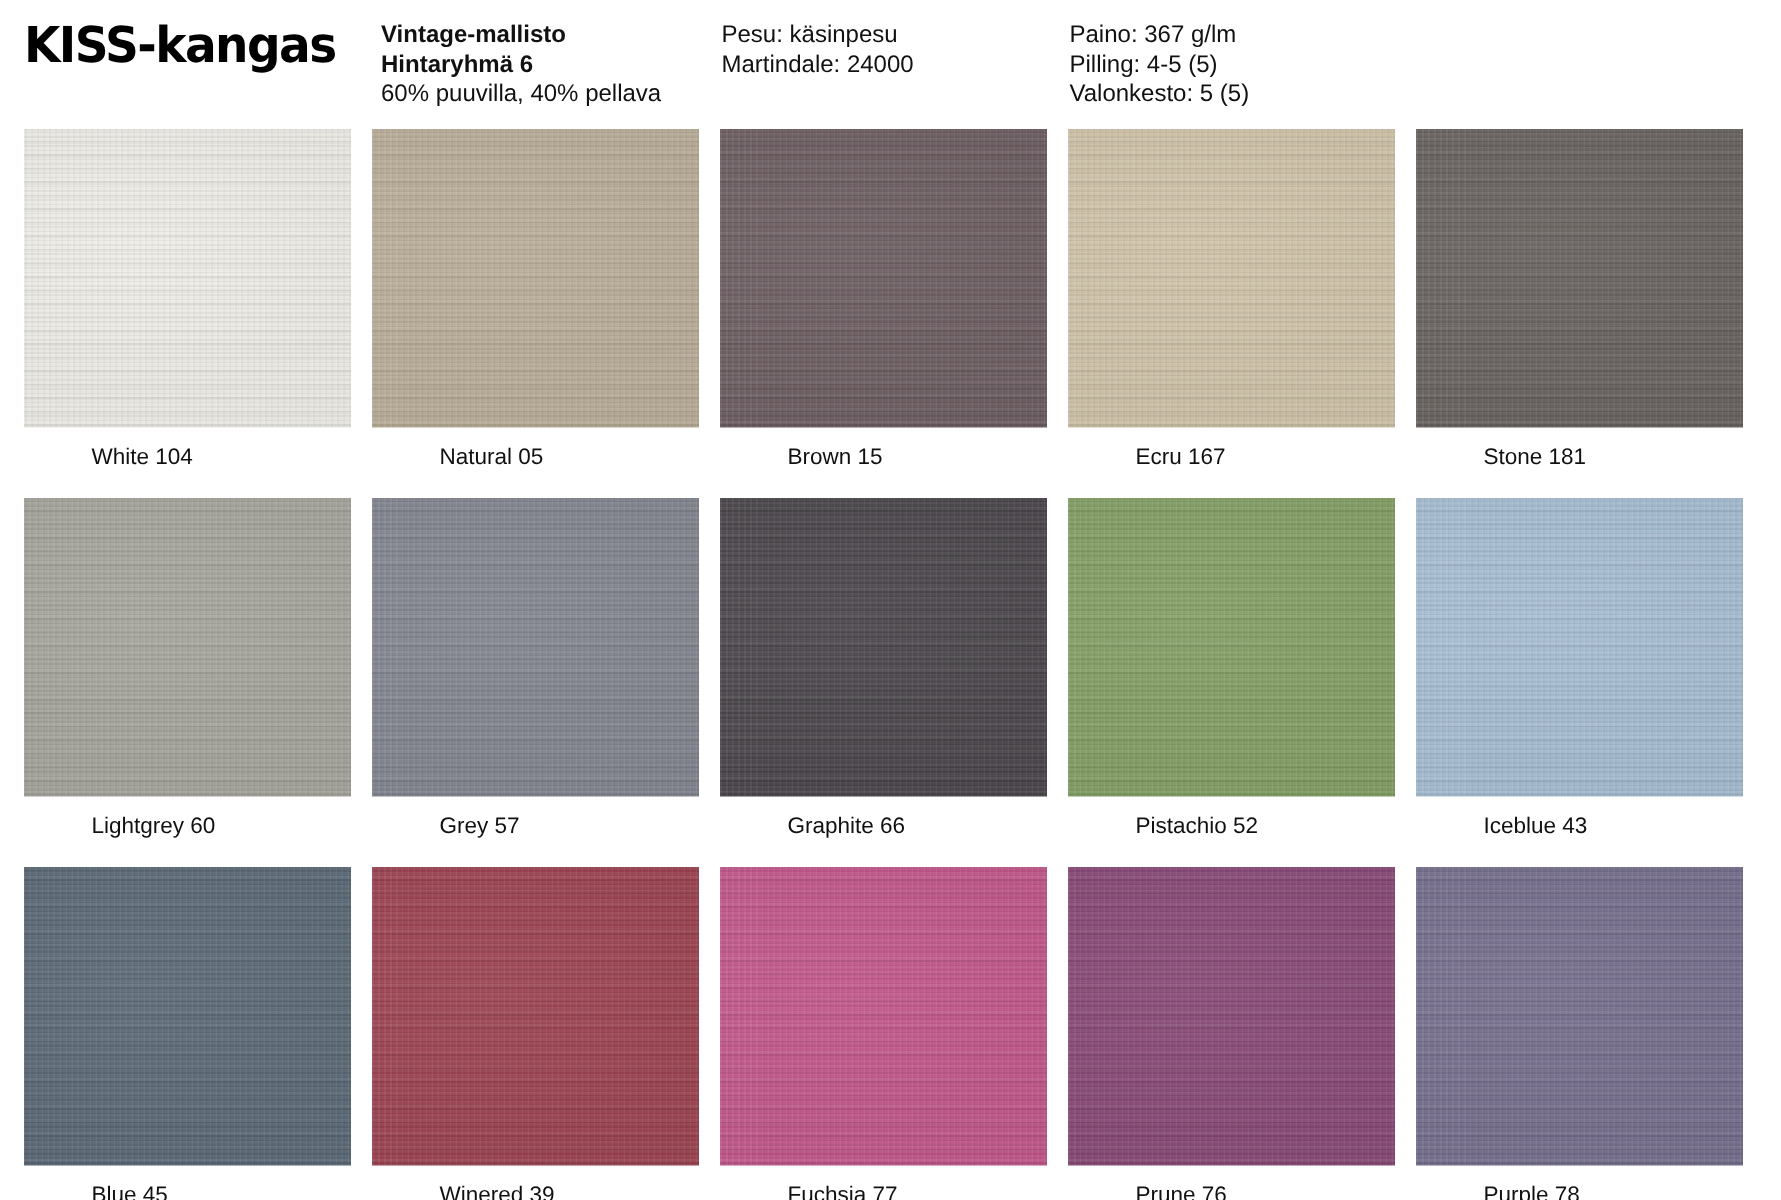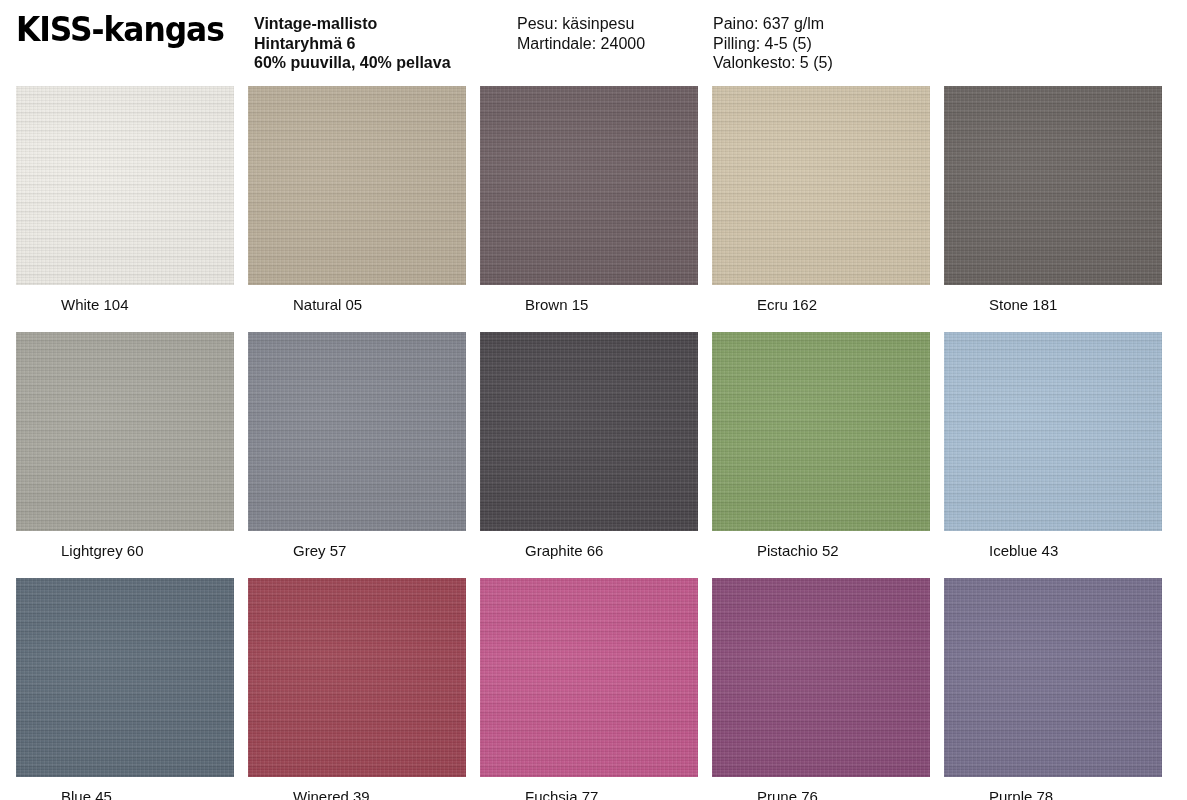--- a/index.html
+++ b/index.html
@@ -44,25 +44,25 @@
   .spec-col {
     position: absolute;
     top: 14px;
     font-size: 16px;
     font-weight: bold;
     line-height: 19.5px;
     color: #111111;
     white-space: nowrap;
   }
   .spec-col.col-a { left: 254px; }
-  .spec-col.col-b { left: 481px; font-weight: normal; margin-left: 36px; }
+  .spec-col.col-b { left: 481px; font-weight: normal; }
   .spec-col.col-c { left: 713px; font-weight: normal; }
   .spec-col .spec-line { display: block; }
   .spec-col.col-a .spec-line { font-weight: bold; }
-  .spec-col.col-a .spec-line.thin { font-weight: bold; text-align: right; }
+  .spec-col.col-a .spec-line.thin { font-weight: normal; text-align: right; }
 
   
   .grid {
     position: absolute;
     left: 16px;
     top: 86px;
     width: 1149px;
     display: grid;
     grid-template-columns: repeat(5, 218px);
     grid-column-gap: 14px;
@@ -139,42 +139,42 @@
     <span class="spec-line">Hintaryhmä 6</span>
     <span class="spec-line thin">60% puuvilla, 40% pellava</span>
   </div>
 
   <div class="spec-col col-b">
     <span class="spec-line">Pesu: käsinpesu</span>
     <span class="spec-line">Martindale: 24000</span>
   </div>
 
   <div class="spec-col col-c">
-    <span class="spec-line">Paino: 637 g/lm</span>
+    <span class="spec-line">Paino: 367 g/lm</span>
     <span class="spec-line">Pilling: 4-5 (5)</span>
     <span class="spec-line">Valonkesto: 5 (5)</span>
   </div>
 </div>
 
 <div class="grid" id="swatch-grid">
     <div class="cell">
       <div class="swatch" style="background-color: rgb(241, 239, 233);"></div>
       <div class="swatch-label">White 104</div>
     </div>
     <div class="cell">
       <div class="swatch" style="background-color: rgb(188, 176, 155);"></div>
       <div class="swatch-label">Natural 05</div>
     </div>
     <div class="cell">
       <div class="swatch" style="background-color: rgb(110, 95, 99);"></div>
       <div class="swatch-label">Brown 15</div>
     </div>
     <div class="cell">
       <div class="swatch" style="background-color: rgb(210, 197, 171);"></div>
-      <div class="swatch-label">Ecru 162</div>
+      <div class="swatch-label">Ecru 167</div>
     </div>
     <div class="cell">
       <div class="swatch" style="background-color: rgb(106, 100, 97);"></div>
       <div class="swatch-label">Stone 181</div>
     </div>
     <div class="cell">
       <div class="swatch" style="background-color: rgb(168, 167, 158);"></div>
       <div class="swatch-label">Lightgrey 60</div>
     </div>
     <div class="cell">

